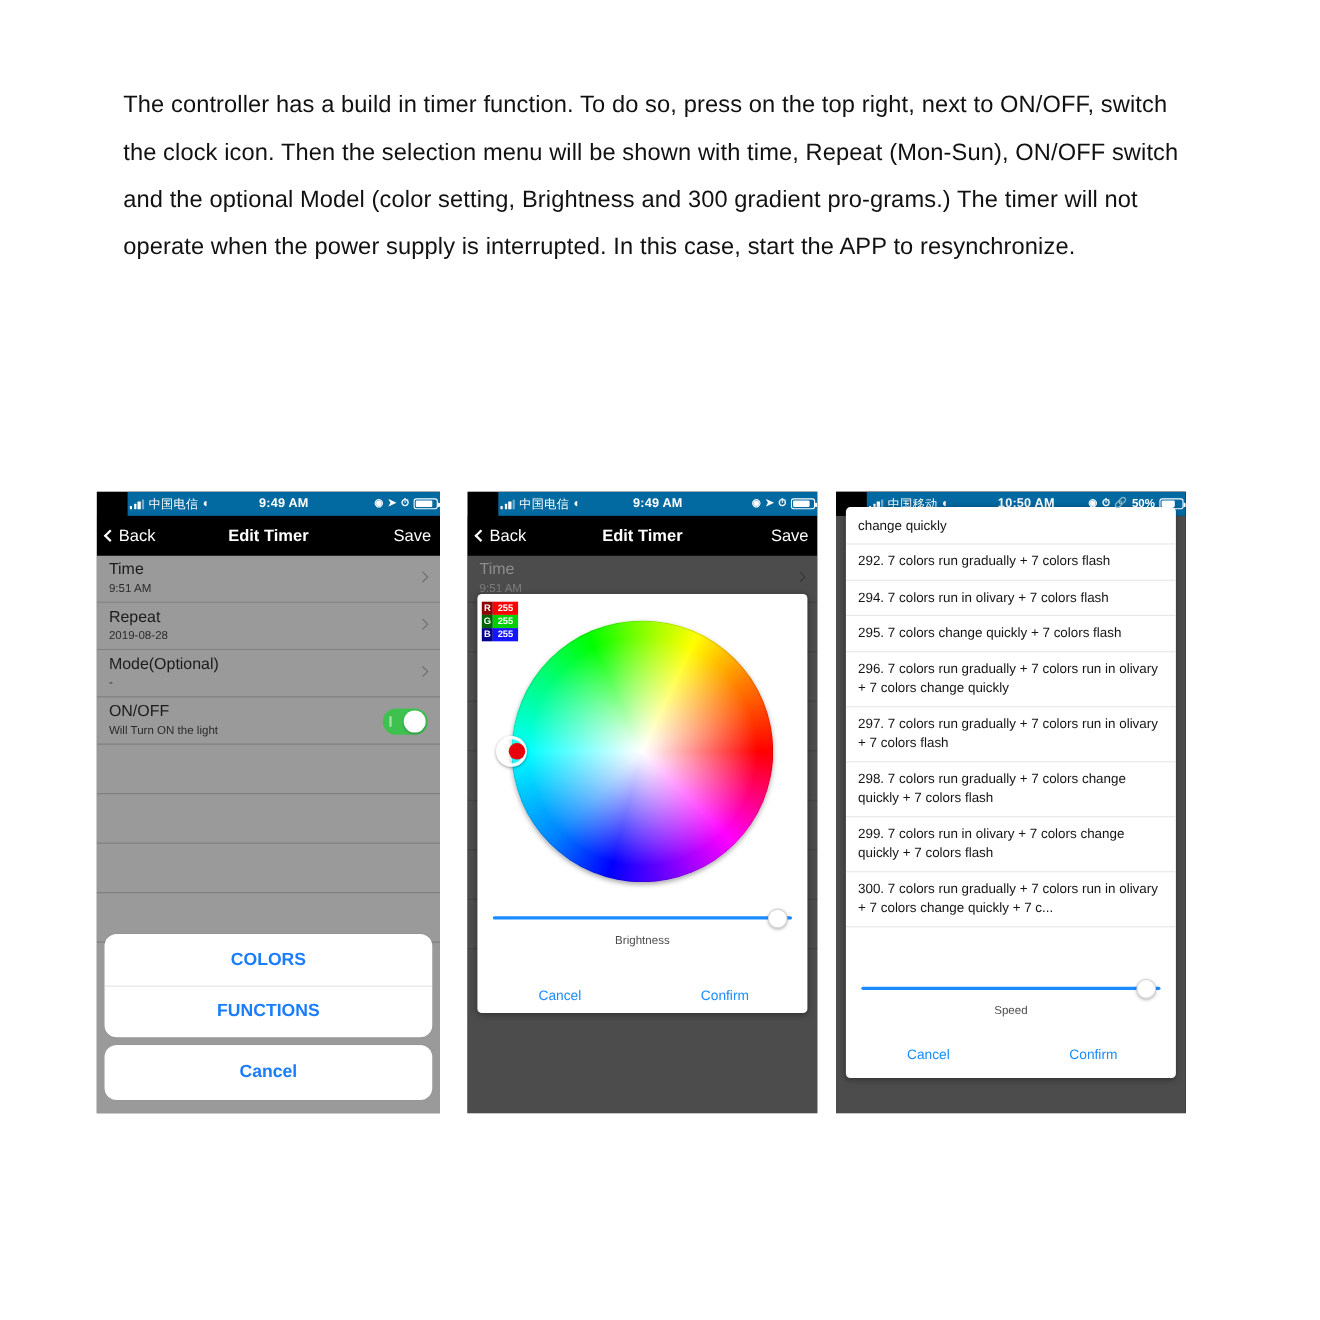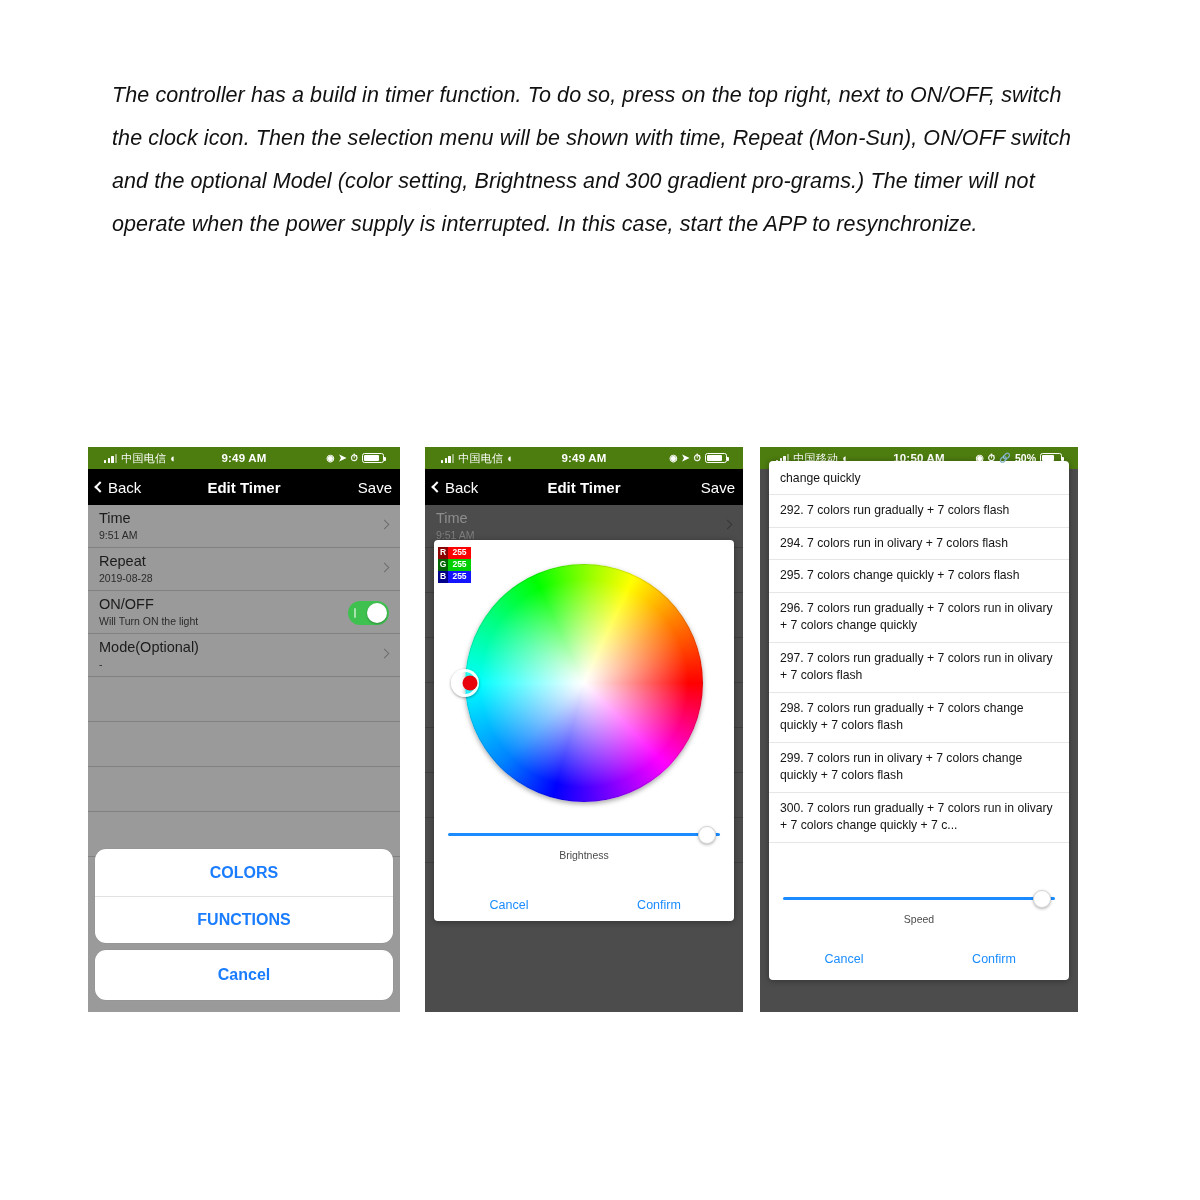--- a/index.html
+++ b/index.html
@@ -13,44 +13,45 @@
 
   
   .instructions {
     position: absolute;
     left: 112px; top: 74px; width: 975px;
     font-size: 21.5px;
     line-height: 43px;
     color: #111111;
     letter-spacing: .1px;
   }
-  .instructions p { margin: 0; font-style: italic; }
+  .instructions p { margin: 0; }
 
   
   .phone {
     position: absolute;
     overflow: hidden;
     background: #000;
   }
   .phone-inner { position: absolute; inset: 0; overflow: hidden; }
 
   #phone1 { left: 88px; top: 447px; width: 312px; height: 565px; }
   #phone2 { left: 425px; top: 447px; width: 318px; height: 565px; }
   #phone3 { left: 760px; top: 447px; width: 318px; height: 565px; }
 
   
   .statusbar {
     position: relative;
     height: 22px;
-    background: #4d7c0f;
+    background: #0369a1;
     color: #fff;
     display: flex;
     align-items: center;
     font-size: 11px;
-    padding: 0 16px;
+    padding: 0 2px;
+    margin-left: 28px;
   }
   .sb-left { display: flex; align-items: center; gap: 4px; }
   .sb-center {
     position: absolute; left: 0; right: 0; text-align: center;
     font-size: 11.5px; font-weight: bold; letter-spacing: .2px;
   }
   .sb-right {
     margin-left: auto; display: flex; align-items: center; gap: 4px;
     position: relative; z-index: 2; font-size: 10.5px; font-weight: bold;
   }
@@ -283,30 +284,30 @@
           <div class="row-title">Time</div>
           <div class="row-sub">9:51 AM</div>
           <i class="row-chev"></i>
         </div>
         <div class="row">
           <div class="row-title">Repeat</div>
           <div class="row-sub">2019-08-28</div>
           <i class="row-chev"></i>
         </div>
         <div class="row">
+          <div class="row-title">Mode(Optional)</div>
+          <div class="row-sub">-</div>
+          <i class="row-chev"></i>
+        </div>
+        <div class="row">
           <div class="row-title">ON/OFF</div>
           <div class="row-sub">Will Turn ON the light</div>
           <div class="toggle">
               <i></i>
             </div>
-        </div>
-        <div class="row">
-          <div class="row-title">Mode(Optional)</div>
-          <div class="row-sub">-</div>
-          <i class="row-chev"></i>
         </div>
         <div class="row-empty"></div>
         <div class="row-empty"></div>
         <div class="row-empty"></div>
         <div class="row-empty"></div>
       </div>
 
       <div class="sheet">
         <div class="sheet-group">
           <div class="sheet-item first">COLORS</div>

